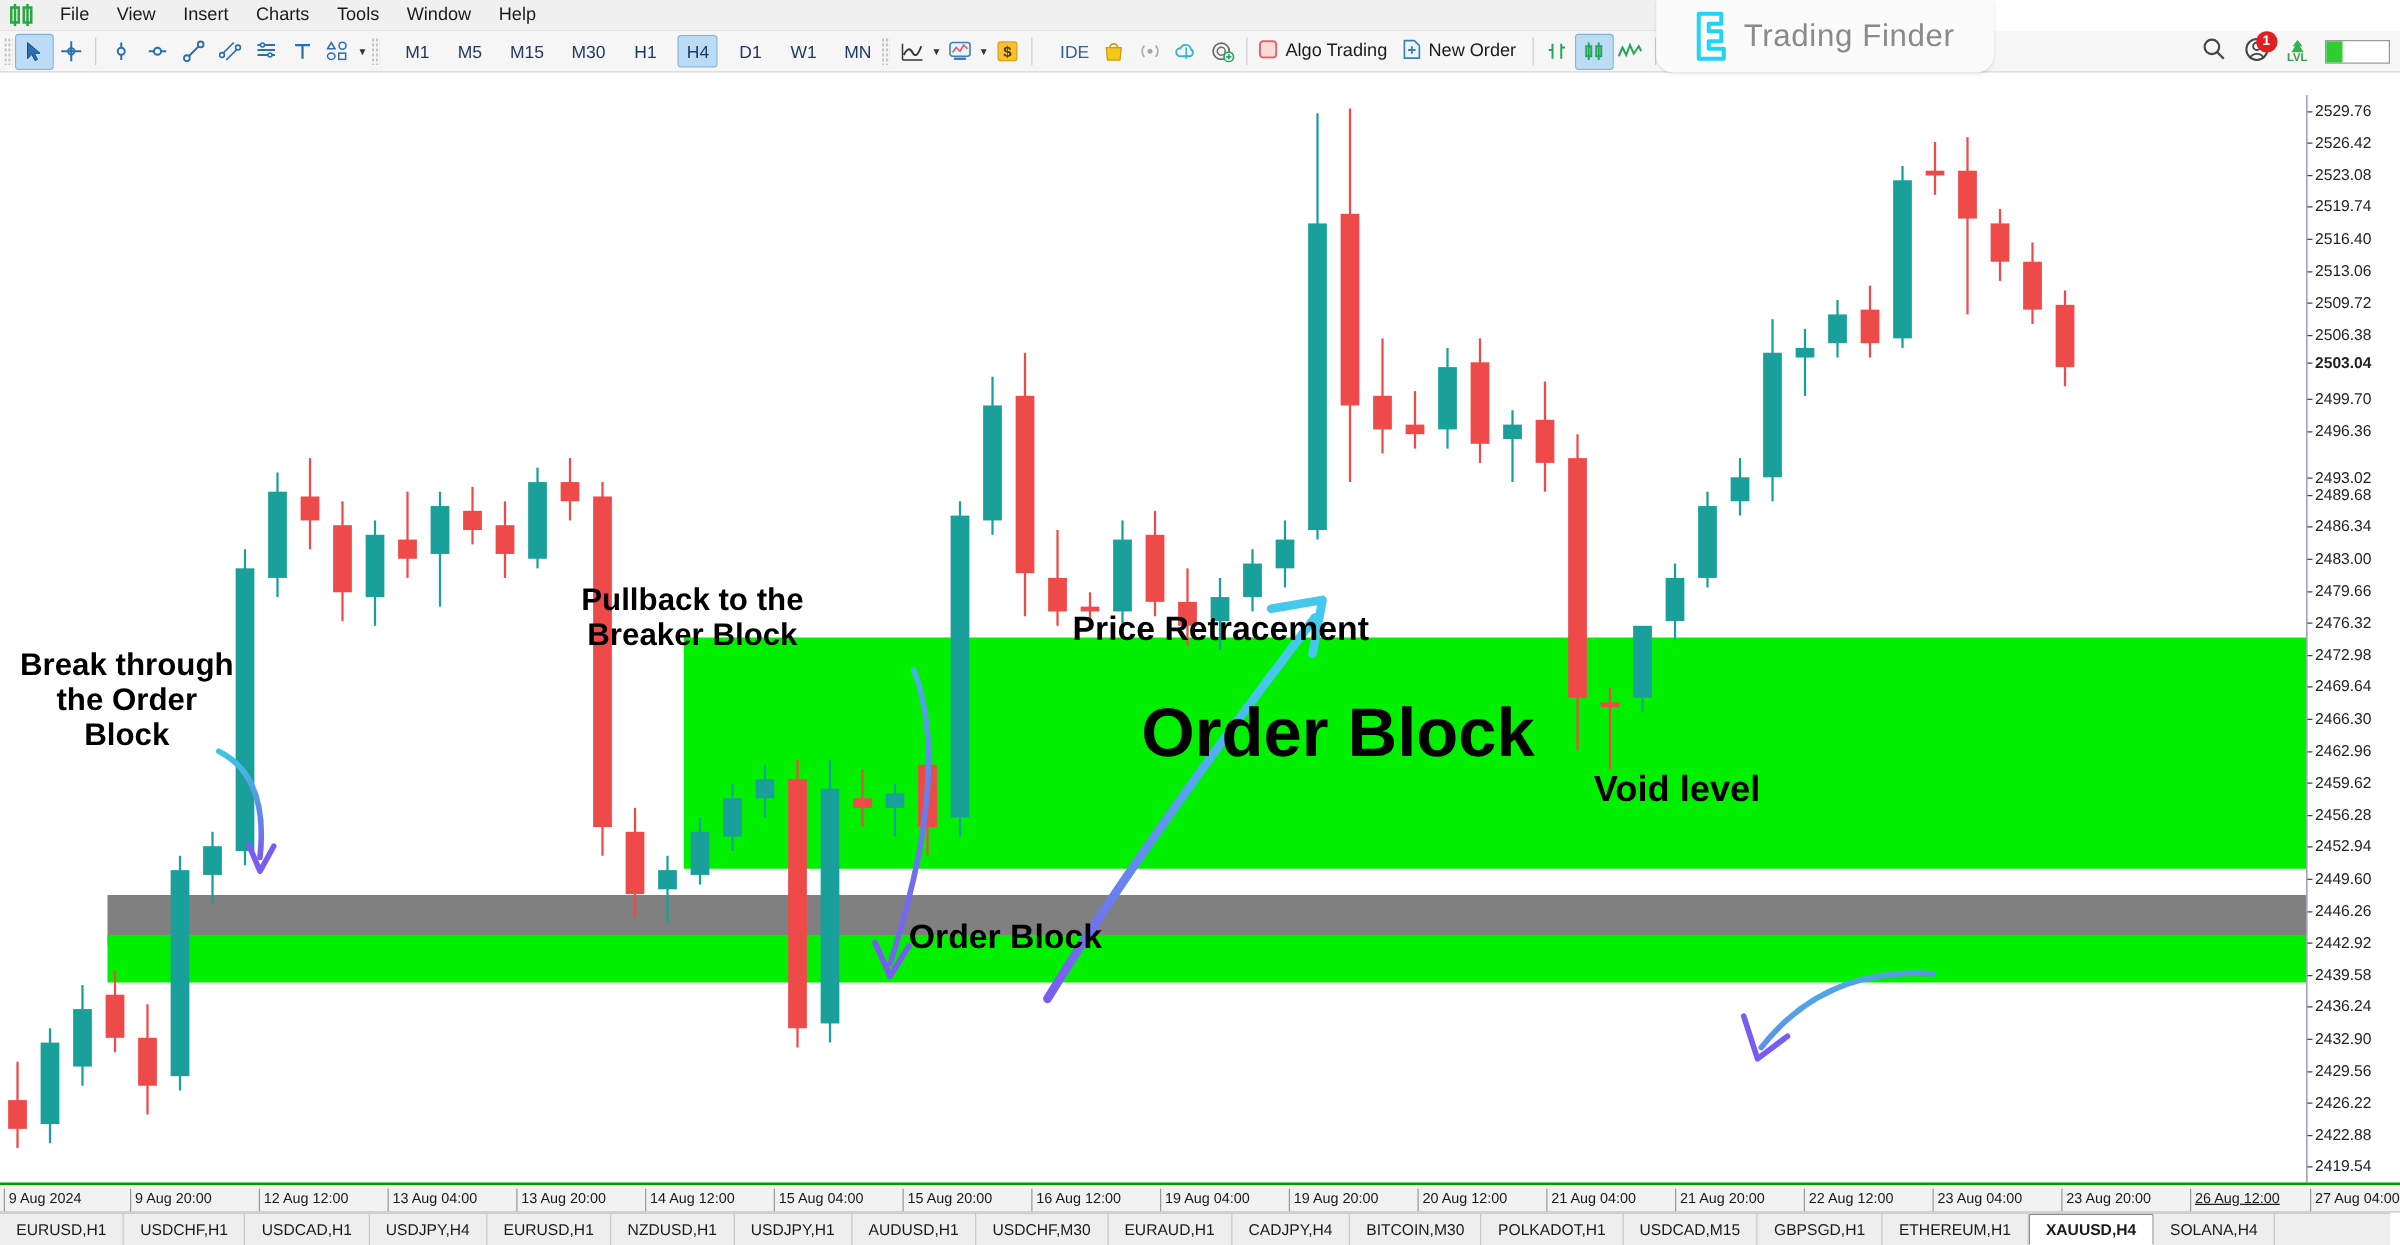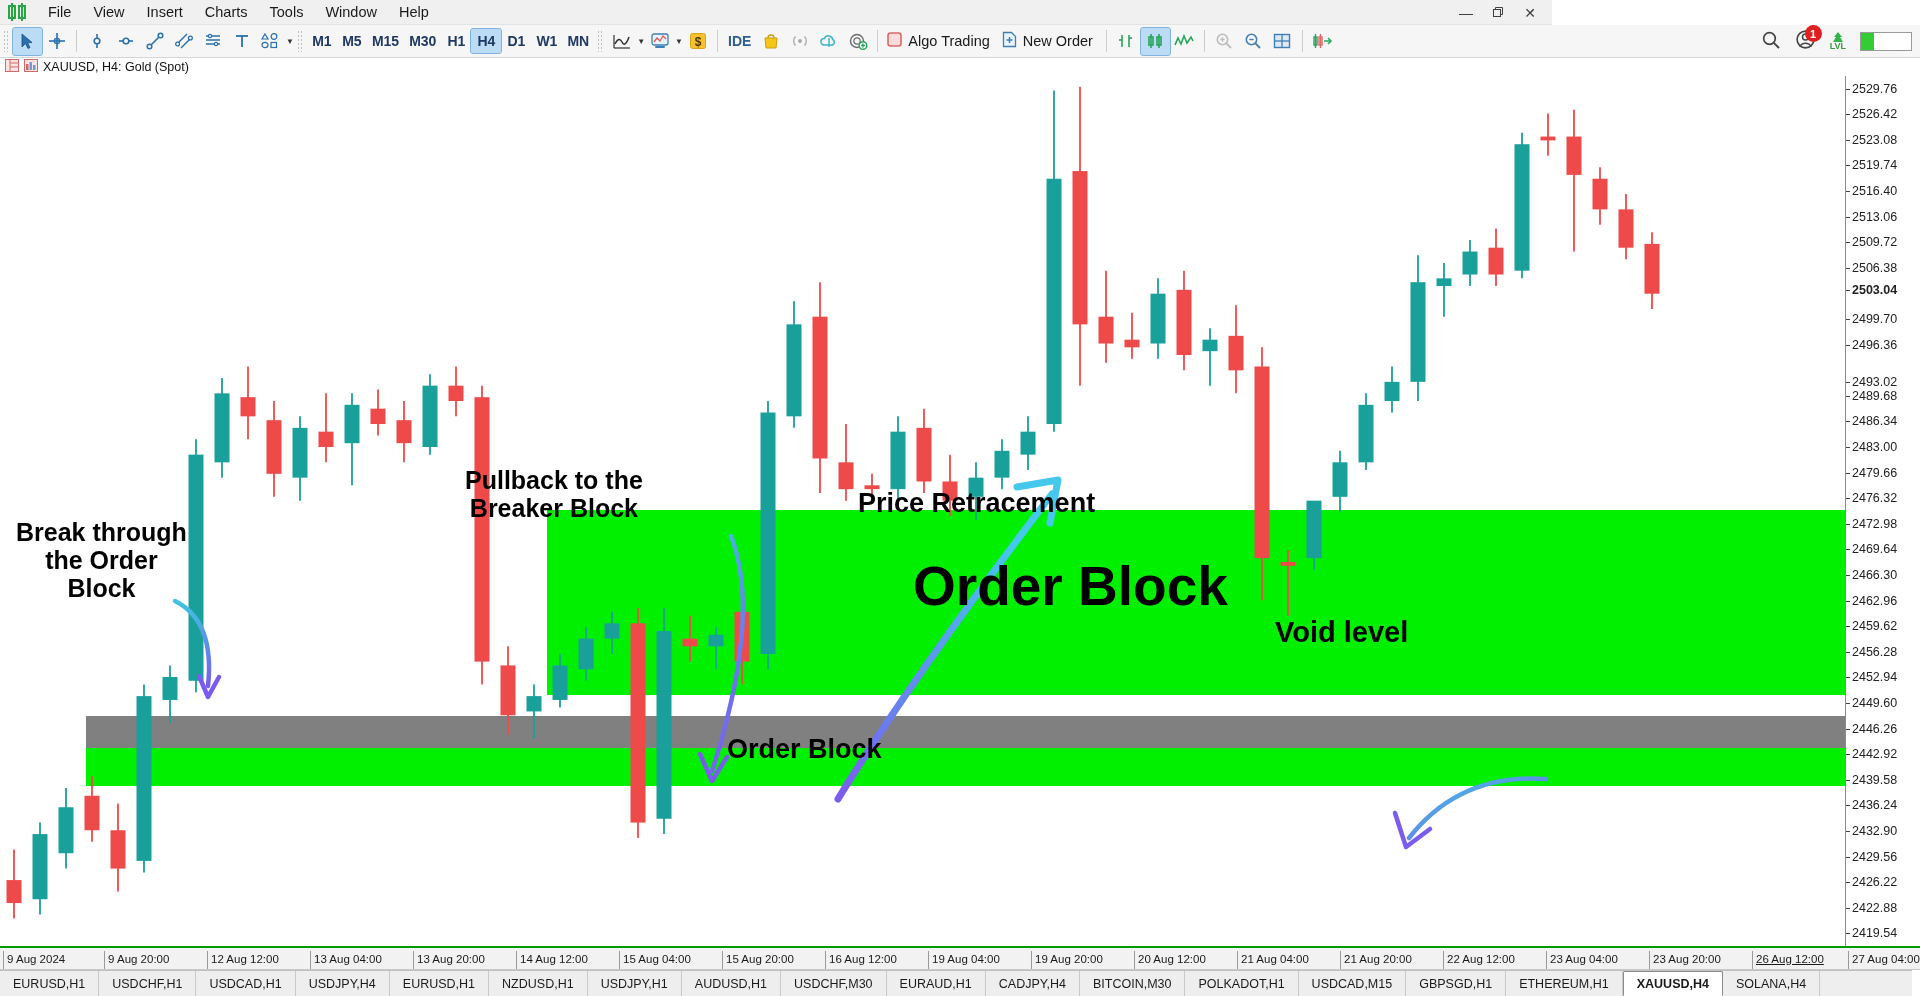--- a/index.html
+++ b/index.html
@@ -48,21 +48,21 @@
   }
   .tb-btn {
     width: 29px; height: 27px; display: flex; align-items: center;
     justify-content: center; border-radius: 2px; position: relative;
   }
   .tb-btn.active { background: #bcdcf5; outline: 1px solid #7fb2de; }
   .tb-sep { width: 1px; height: 22px; background: #cdcdcd; margin: 0 5px; }
   .tf-btn {
     min-width: 30px; height: 24px; padding: 0 5px;
     display: flex; align-items: center; justify-content: center;
-    font-size: 14px; color: #1f3864; border-radius: 2px; font-weight: 700;
+    font-size: 14px; color: #1f3864; border-radius: 2px; font-weight: 400; margin-left: 12px;
   }
   .tf-btn.active { background: #bcdcf5; outline: 1px solid #7fb2de; }
   .caret { font-size: 8px; color: #333; margin-left: 1px; }
   .tb-label {
     display: flex; align-items: center; gap: 6px; padding: 0 8px 0 4px;
     height: 26px; font-size: 14.5px; color: #1a1a1a; border-radius: 2px;
   }
 
   
   .tb-right {
@@ -427,40 +427,27 @@
             <path d="M7 0 L11 5 H9 L12 10 H2 L5 5 H3 Z" fill="#33b54a"></path>
           </svg>
         <span style="font-size:9px;color:#3a9a45;font-weight:bold;">LVL</span>
       </div>
       <div class="lvl-meter">
         <div class="lvl-fill"></div>
       </div>
     </div>
   </div>
 
-
-  <div class="chart-head">
-    <span>
-      <svg width="14" height="13" viewBox="0 0 14 13">
-          <rect x="0.5" y="0.5" width="13" height="12" fill="#fde3e3" stroke="#d46a6a"></rect>
-          <line x1="5" y1="0.5" x2="5" y2="12.5" stroke="#d46a6a"></line>
-          <line x1="5" y1="4" x2="13.5" y2="4" stroke="#d46a6a"></line>
-          <line x1="5" y1="8" x2="13.5" y2="8" stroke="#d46a6a"></line>
-        </svg>
-    </span>
-    <span>
-      <svg width="14" height="13" viewBox="0 0 14 13">
-          <rect x="0.5" y="0.5" width="13" height="12" fill="#fde3e3" stroke="#d46a6a"></rect>
-          <rect x="2" y="5" width="2.5" height="6" fill="#d46a6a"></rect>
-          <rect x="5.5" y="3" width="2.5" height="8" fill="#6a9ed4"></rect>
-          <rect x="9" y="6" width="2.5" height="5" fill="#6a9ed4"></rect>
-        </svg>
-    </span>
-    <span>XAUUSD, H4:  Gold (Spot)</span>
+  <div class="watermark">
+    <svg width="44" height="44" viewBox="0 0 44 44">
+      <path d="M24 4 h12 v8 h-10 v6 h10 v8 h-10 v6 h12 v8 h-20 v-36 Z" fill="none" stroke="#1fd4f5" stroke-width="3.2" stroke-linejoin="round"></path>
+    </svg>
+    <span class="wm-text">Trading Finder</span>
   </div>
+
 
   <div class="chart-area">
     <div id="zones-layer">
         <div class="zone" style="left: 547px; top: 434px; width: 1298px; height: 185px; background: rgb(0, 240, 0);"></div>
         <div class="zone" style="left: 86px; top: 640px; width: 1759px; height: 40px; background: rgb(128, 128, 128);"></div>
         <div class="zone" style="left: 86px; top: 672px; width: 1759px; height: 38px; background: rgb(0, 240, 0);"></div>
       </div>
     <svg class="overlay" id="candles-svg" width="1845" height="870">
         <g>
           <line x1="14" x2="14" y1="773.4185022026439" y2="842.405286343613" stroke="#ef4a4a" stroke-width="1.8"></line>

